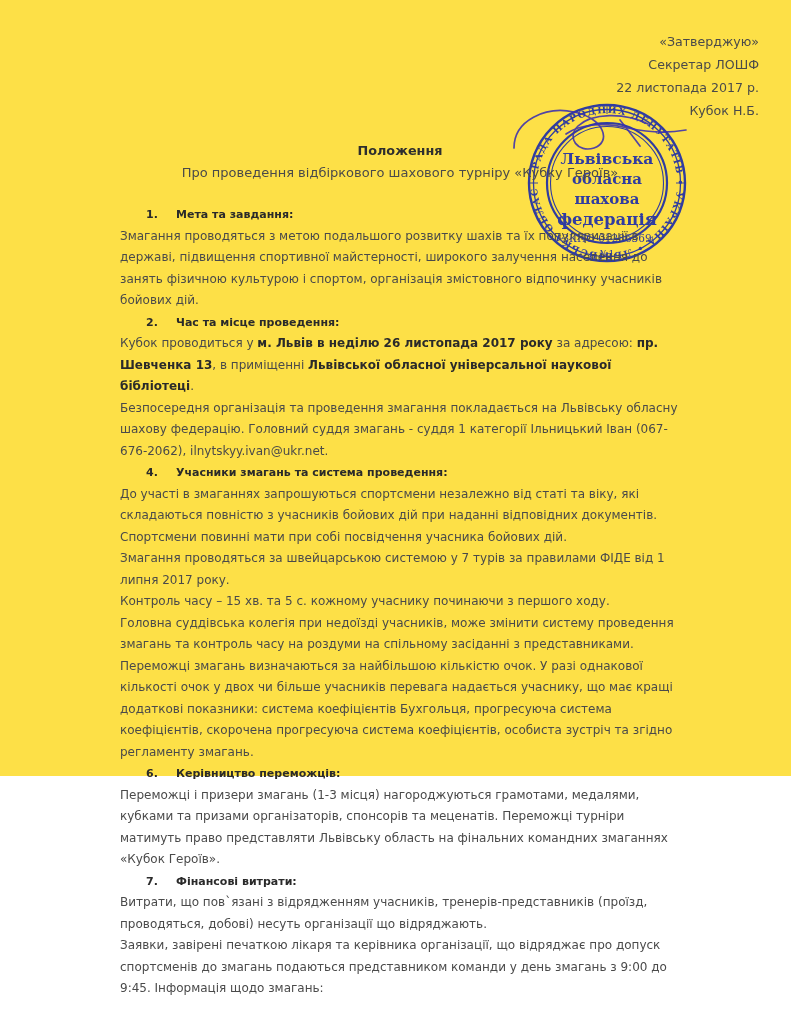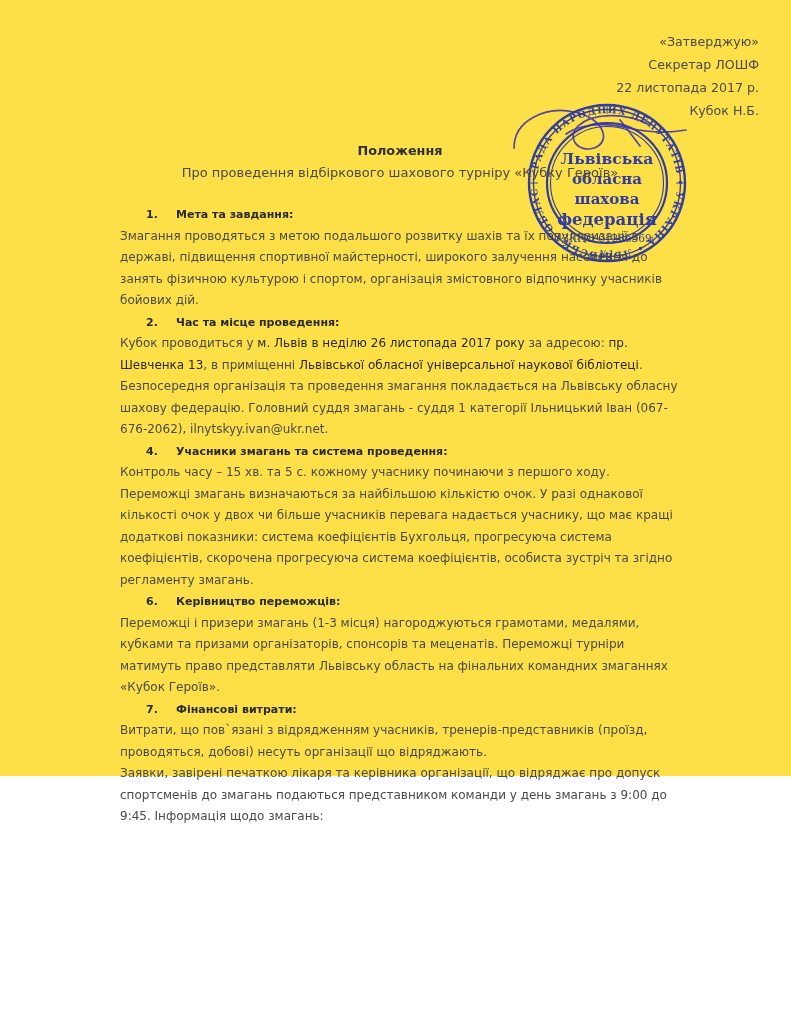--- a/index.html
+++ b/index.html
@@ -85,21 +85,21 @@
     display: inline-block;
     width: 30px;
   }
   .para {
     font-size: 12px;
     line-height: 21.5px;
     color: #4a4a4a;
   }
   .para b, .para strong {
     color: #2a2a2a;
-    font-weight: normal;
+    font-weight: bold;
   }
 
   
   .stamp-wrap {
     position: absolute;
     left: 516px;
     top: 92px;
     width: 182px;
     height: 182px;
     z-index: 2;
@@ -186,21 +186,24 @@
     <div class="sec-head">
       <span class="num">2.</span><span>Час та місце проведення:</span>
     </div>
     <div class="para">Кубок проводиться у <b>м. Львів в неділю 26 листопада 2017 року</b> за адресою: <b>пр. Шевченка 13</b>, в приміщенні <b>Львівської обласної універсальної наукової бібліотеці</b>.</div>
 
     <div class="para">Безпосередня організація та проведення змагання покладається на Львівську обласну шахову федерацію. Головний суддя змагань  - суддя 1 категорії Ільницький Іван (067-676-2062), ilnytskyy.ivan@ukr.net.</div>
 
     <div class="sec-head">
       <span class="num">4.</span><span>Учасники змагань та система проведення:</span>
     </div>
+    <div class="para">До участі в змаганнях запрошуються спортсмени незалежно від статі та віку, які складаються повністю з учасників бойових дій при наданні відповідних документів. Спортсмени повинні мати при собі посвідчення учасника бойових дій.</div>
+    <div class="para">Змагання проводяться за швейцарською системою у 7 турів за правилами ФІДЕ від 1 липня 2017 року.</div>
     <div class="para">Контроль часу – 15  хв. та 5 с. кожному учаснику починаючи з першого ходу.</div>
+    <div class="para">Головна суддівська колегія при недоїзді учасників, може змінити систему проведення змагань та контроль часу на роздуми на спільному засіданні з представниками.</div>
 
     <div class="para">Переможці змагань визначаються за найбільшою кількістю очок. У разі однакової кількості очок у двох чи більше учасників перевага надається учаснику, що має кращі додаткові показники: система коефіцієнтів Бухгольця, прогресуюча система коефіцієнтів, скорочена прогресуюча система коефіцієнтів, особиста зустріч та згідно  регламенту змагань.</div>
 
     <div class="sec-head">
       <span class="num">6.</span><span>Керівництво переможців:</span>
     </div>
     <div class="para">Переможці і призери змагань (1-3 місця) нагороджуються грамотами, медалями, кубками та призами організаторів, спонсорів та меценатів. Переможці турніри матимуть право представляти Львівську область на фінальних командних змаганнях «Кубок Героїв».</div>
 
     <div class="sec-head">
       <span class="num">7.</span><span>Фінансові витрати:</span>

